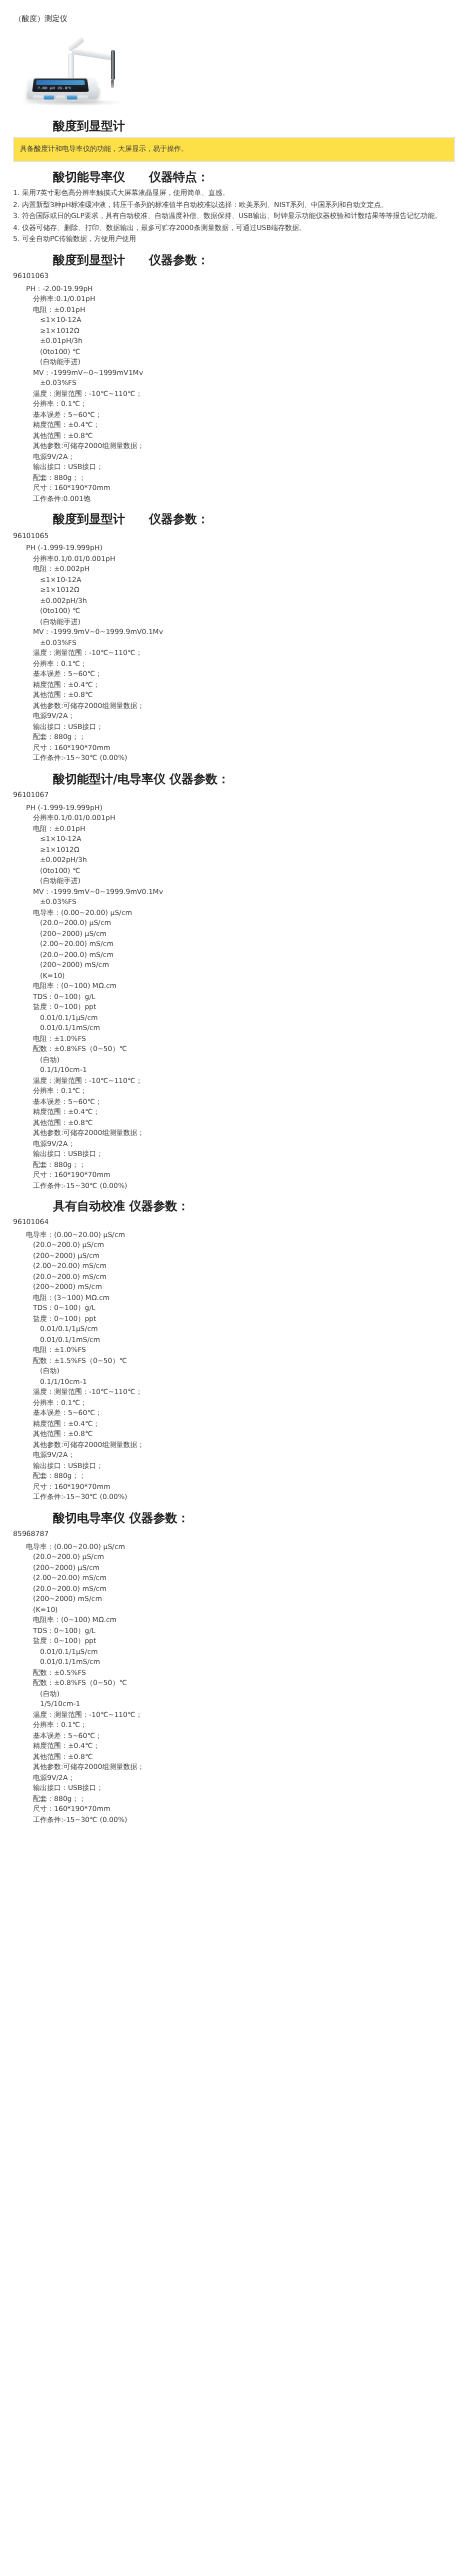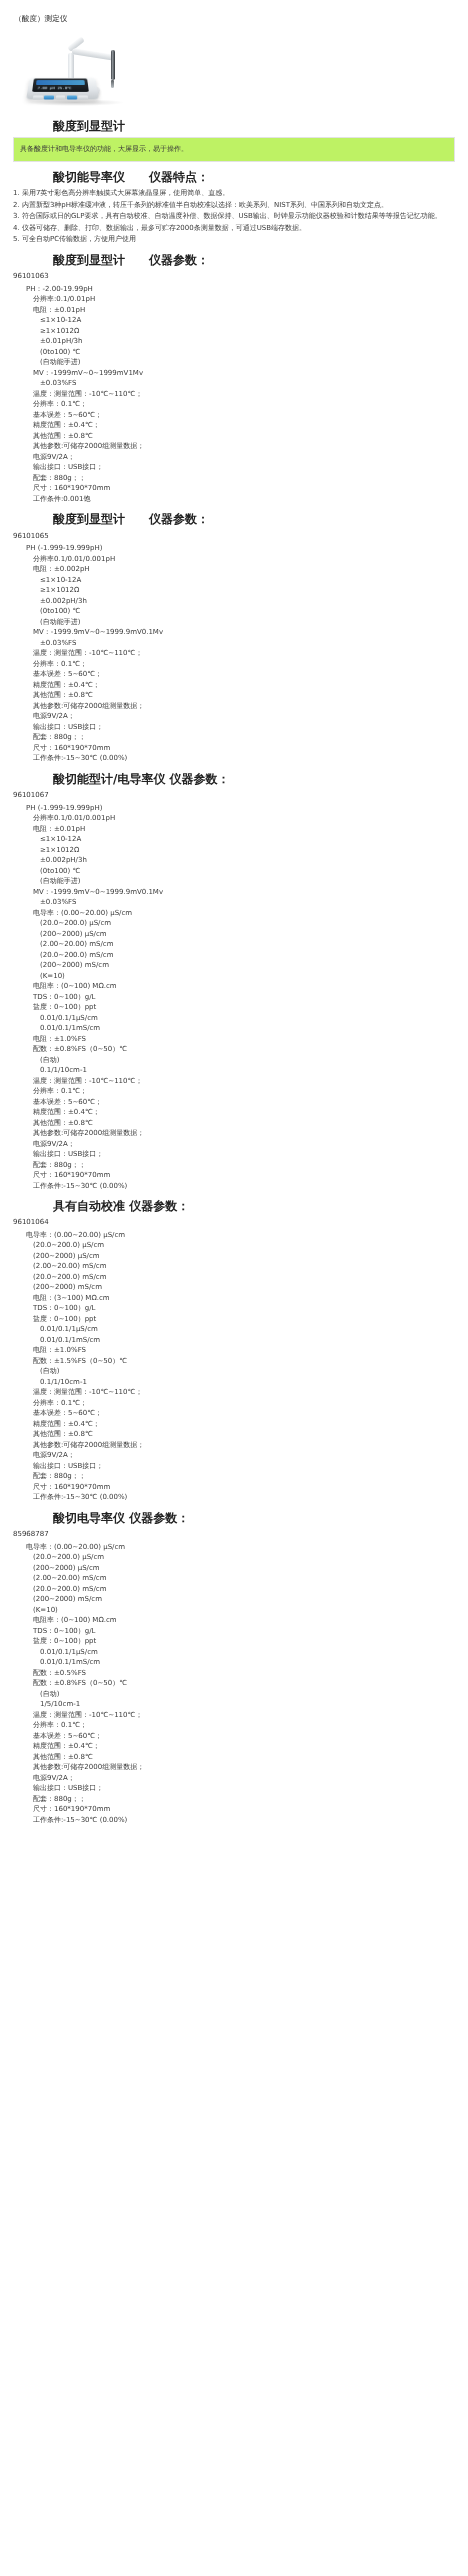--- a/index.html
+++ b/index.html
@@ -171,21 +171,21 @@
   }
   .sec-head {
     font-size: 12px;
     color: #222222;
     font-weight: bold;
     margin: 5.9px 0 1.8px 0;
     padding-left: 40px;
   }
   .intro-box {
     border: 0.6px solid #e3e3e3;
-    background: #bef264;
+    background: #fde047;
     padding: 4.7px 5.9px;
     margin: 1.2px 0 3.5px 0;
   }
   .para {
     margin: 1.2px 0;
     color: #3a3a3a;
   }
   .features {
     margin: 1.2px 0 4.7px 0;
     padding: 0;

